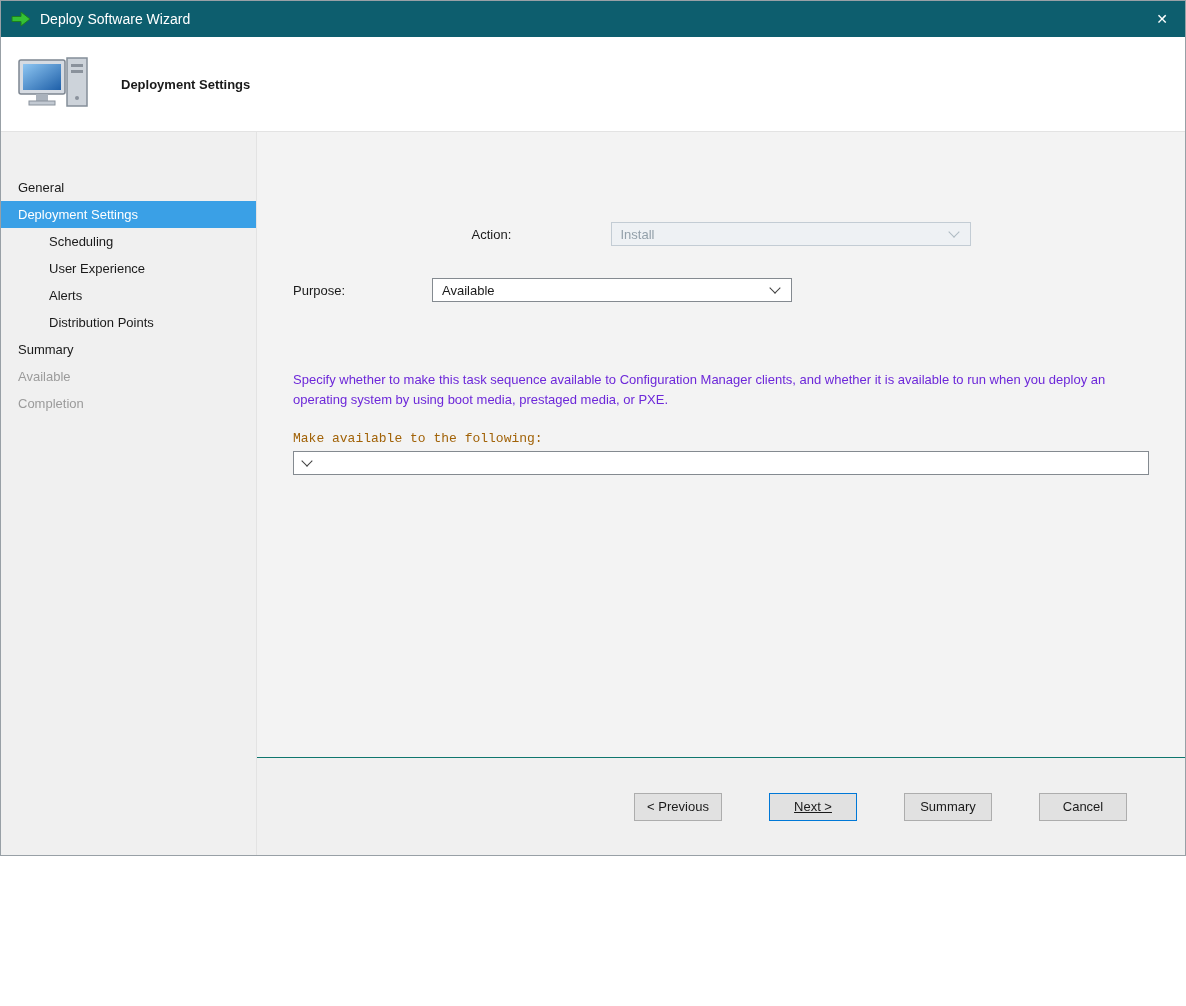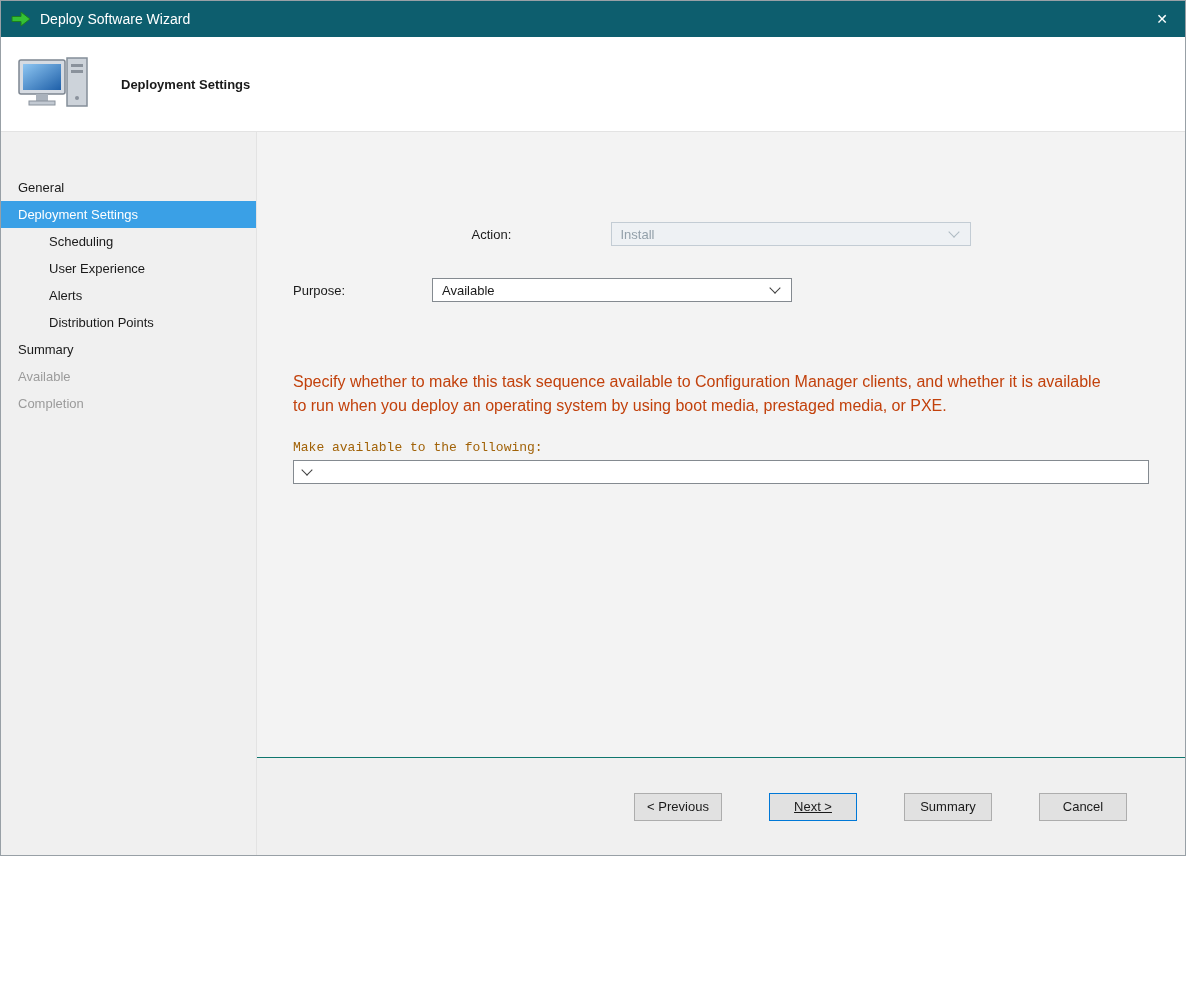--- a/index.html
+++ b/index.html
@@ -35,21 +35,21 @@
   .form-row.first { margin-top:60px;justify-content:center; }
   .form-label { width:139px; font-size:13px; color:#1a1a1a; }
 
   .combo { width:360px; height:24px; background:#ffffff; border:1px solid #848a90; display:flex; align-items:center; padding:0 12px 0 9px; cursor:pointer; }
   .combo-value { font-size:13px; color:#1a1a1a; flex:1; white-space:nowrap; overflow:hidden; }
   .chev { width:8px; height:8px; flex:0 0 8px; border-right:1.5px solid #404040; border-bottom:1.5px solid #404040; transform:rotate(45deg); margin-top:-5px; }
   .combo.disabled { background:#eef1f4; border-color:#c3ccd4; cursor:default; }
   .combo.disabled .combo-value { color:#93a0aa; }
   .combo.disabled .chev { border-color:#aebac3; }
 
-  .desc { margin-top:68px; width:822px; font-size:16px; line-height:1.5; color:#c2410c; }
+  .desc { margin-top:68px; width:822px; font-size:13px; line-height:1.5; color:#6d28d9; }
   .wide-label { margin-top:22px; font-size:13px; color:#a16207;font-family:Liberation Mono, monospace; }
   .combo.wide { width:100%; margin-top:5px; }
 
   
   .footer { flex:0 0 98px; border-top:1px solid #0f766e; background:#f0f0f0; display:flex; align-items:center; justify-content:flex-end; gap:47px; padding-right:58px; }
   .btn { min-width:88px; height:28px; background:#e1e1e1; border:1px solid #adadad; font-size:13px; font-family:inherit; color:#1a1a1a; cursor:pointer; padding:0 12px; }
   .btn.default { border-color:#0078d7;text-decoration:underline; }
 </style>
 </head>
 <body>

